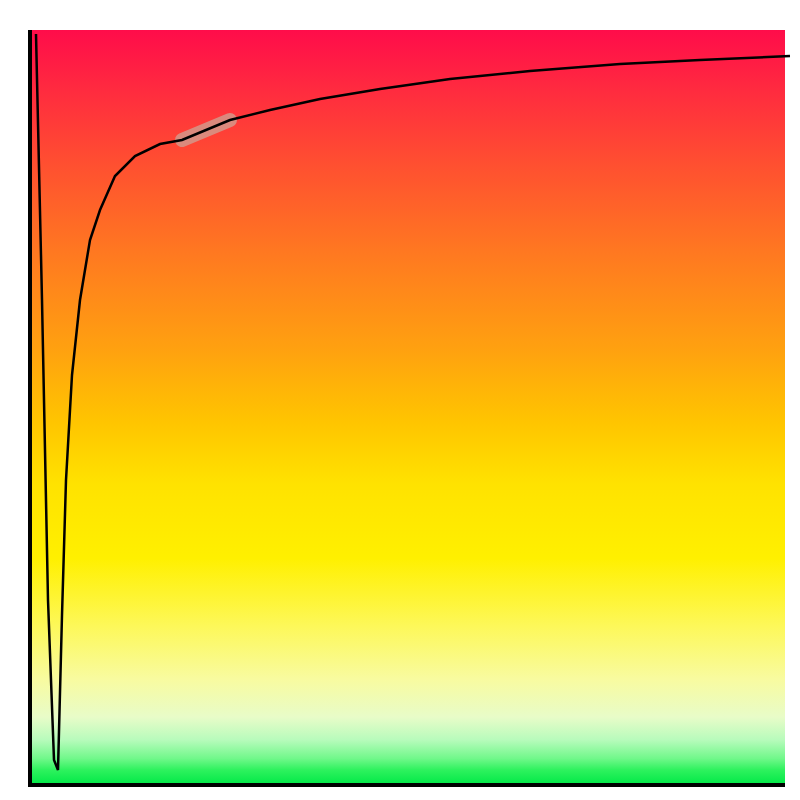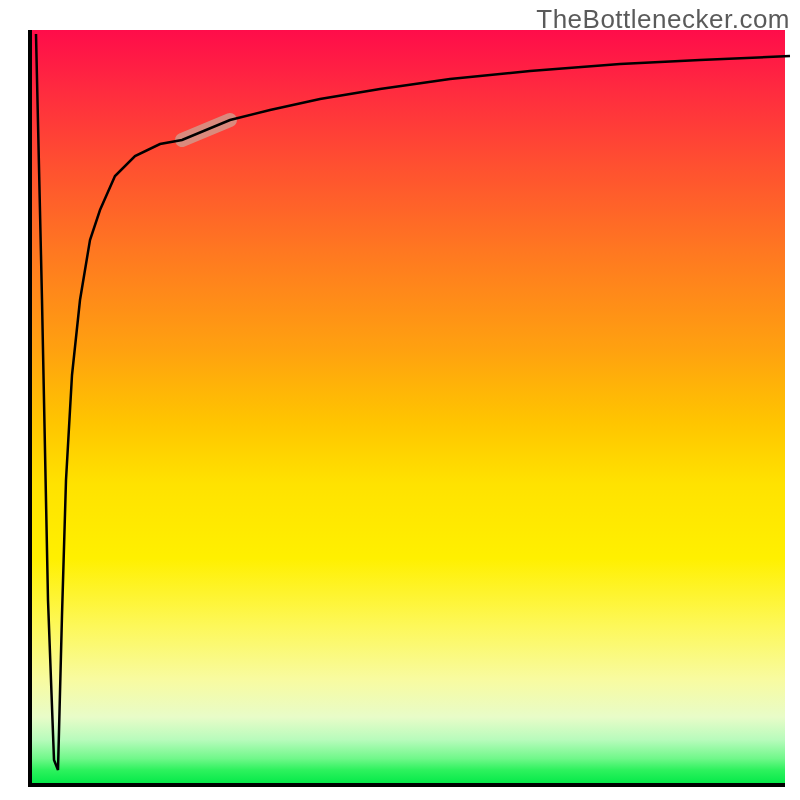--- a/index.html
+++ b/index.html
@@ -82,21 +82,20 @@
     width: 800px;
     height: 800px;
     z-index: 5;
   }
 </style>
 </head>
 <body>
 
 <div class="chart-container">
 
-  <div class="watermark">TheBottlenecker.com</div>
 
   <div class="plot-area"></div>
 
   <svg class="overlay" viewBox="0 0 800 800">
 
     <path class="axis-line" d="M 30 30 L 30 785 L 785 785"></path>
 
     <path class="highlight-segment" d="M 182 140 L 230 120"></path>
 
     <path class="curve-line" d="M 36 34

